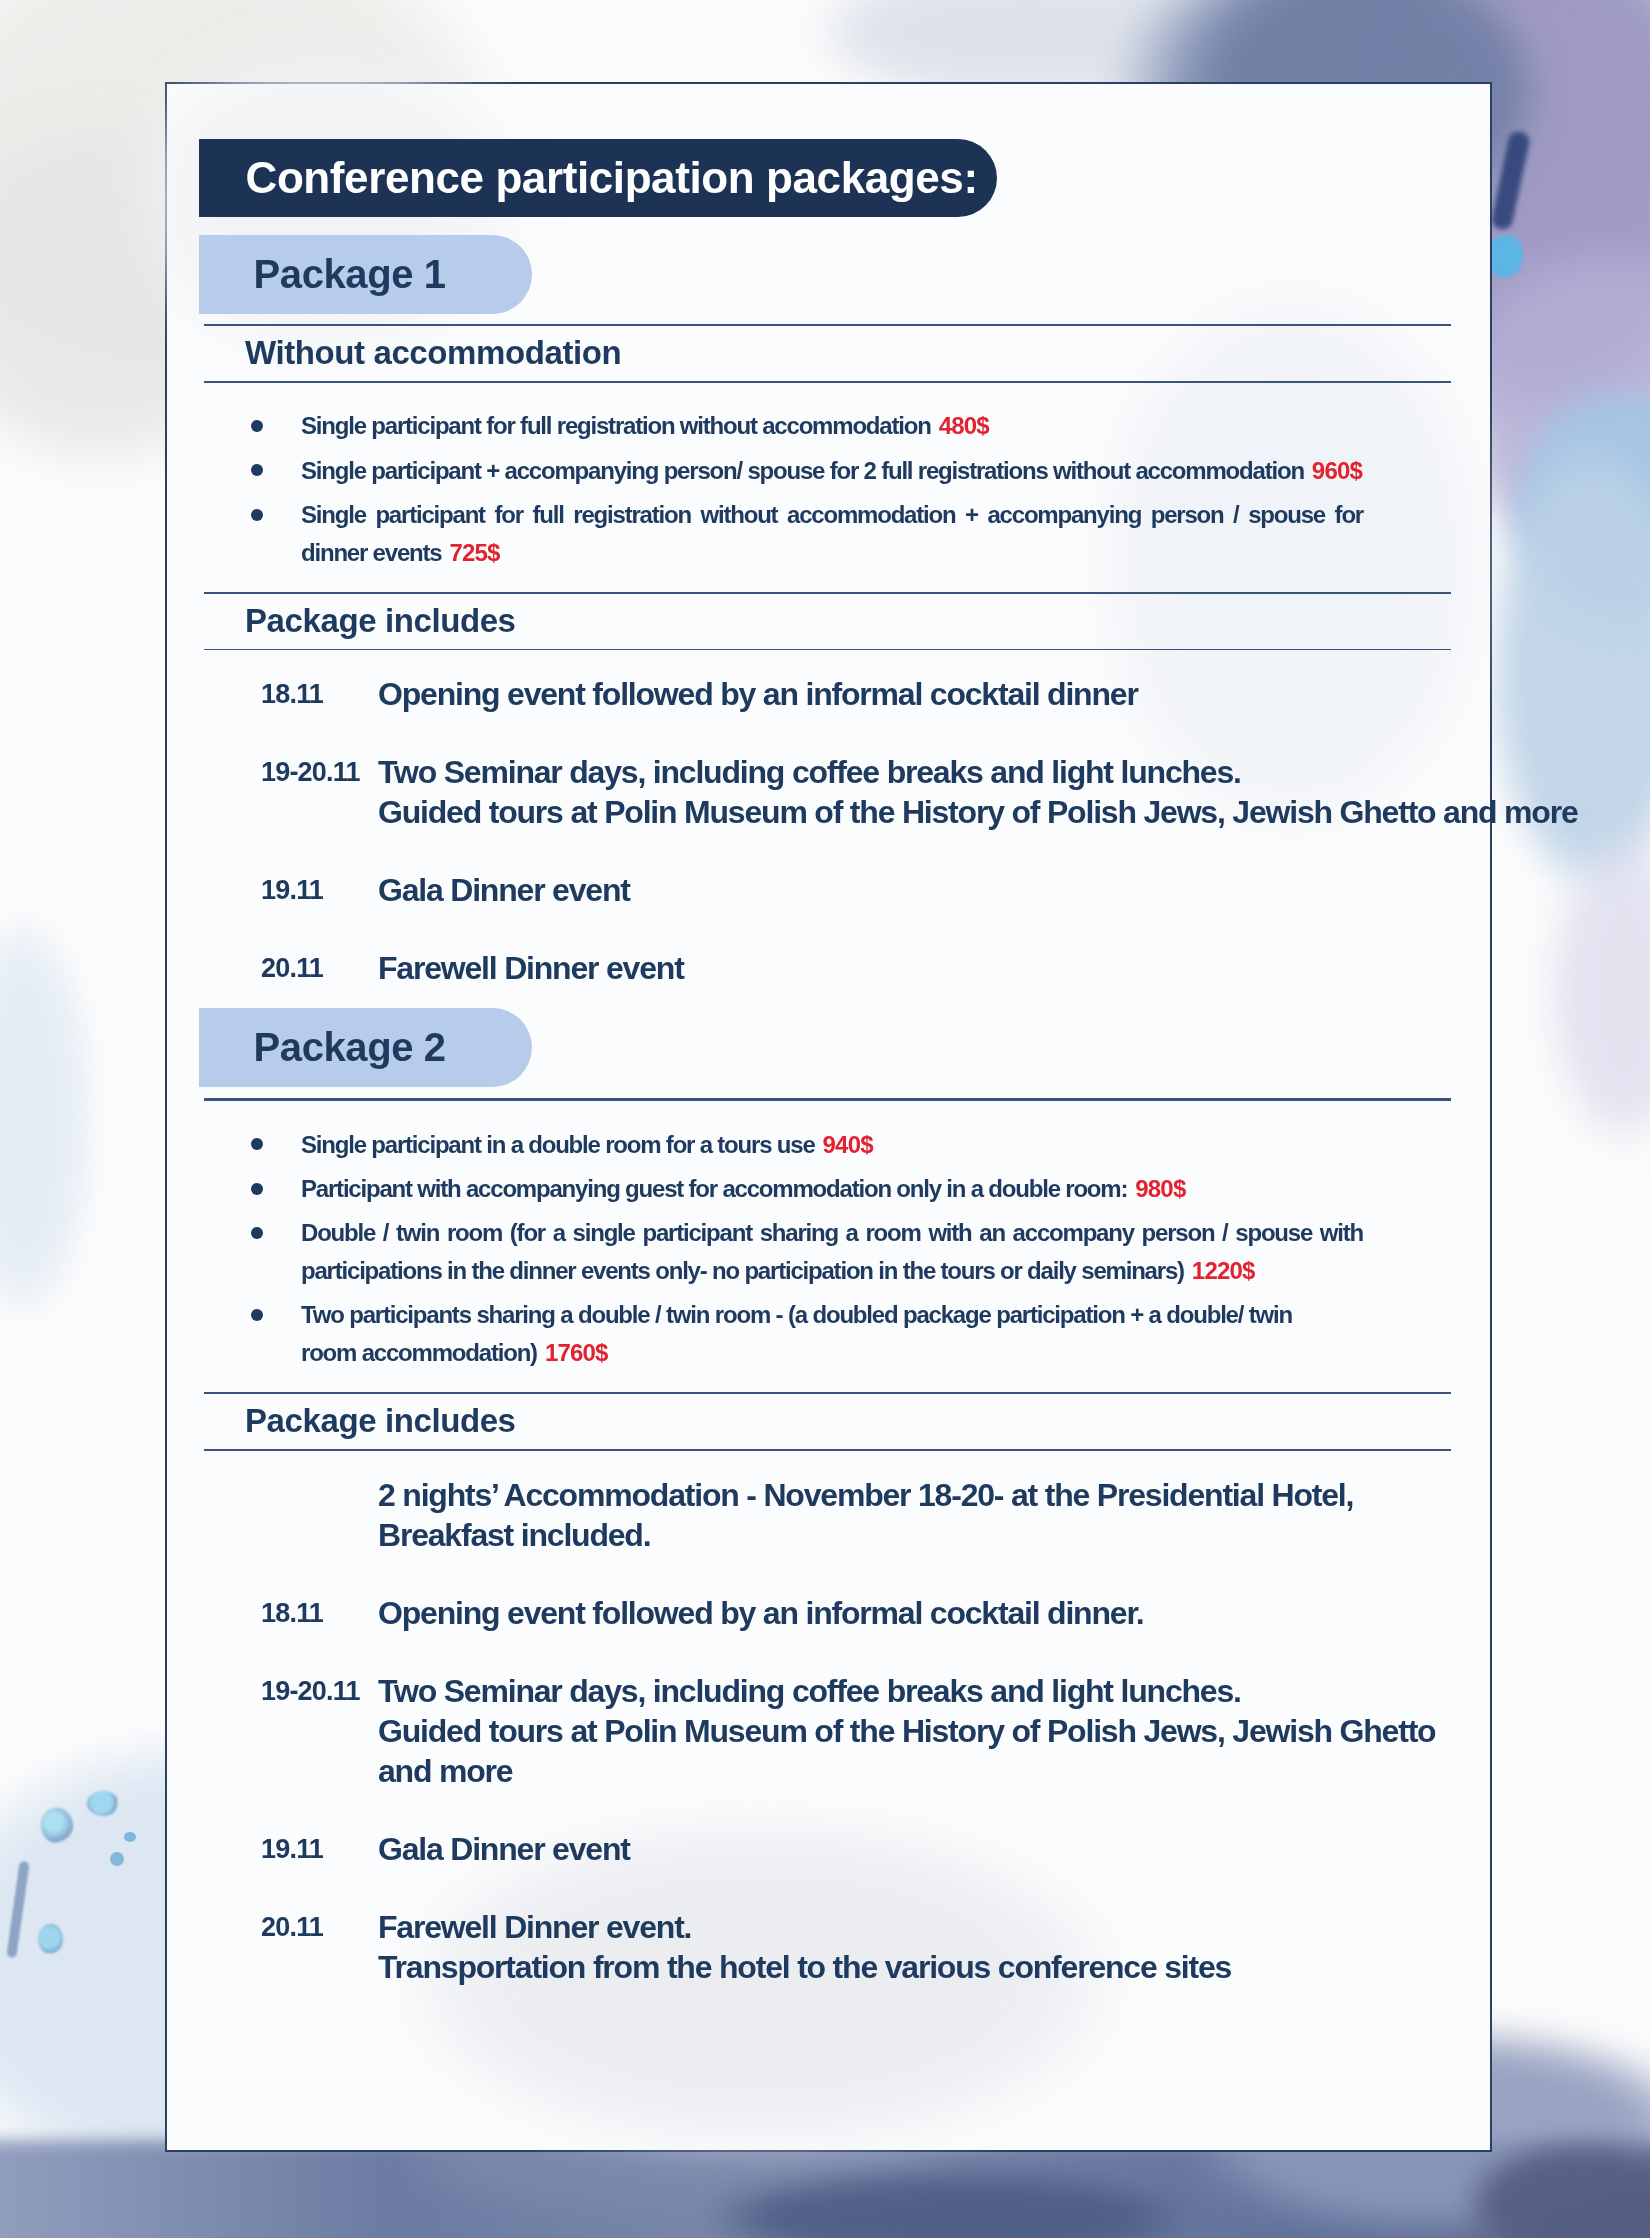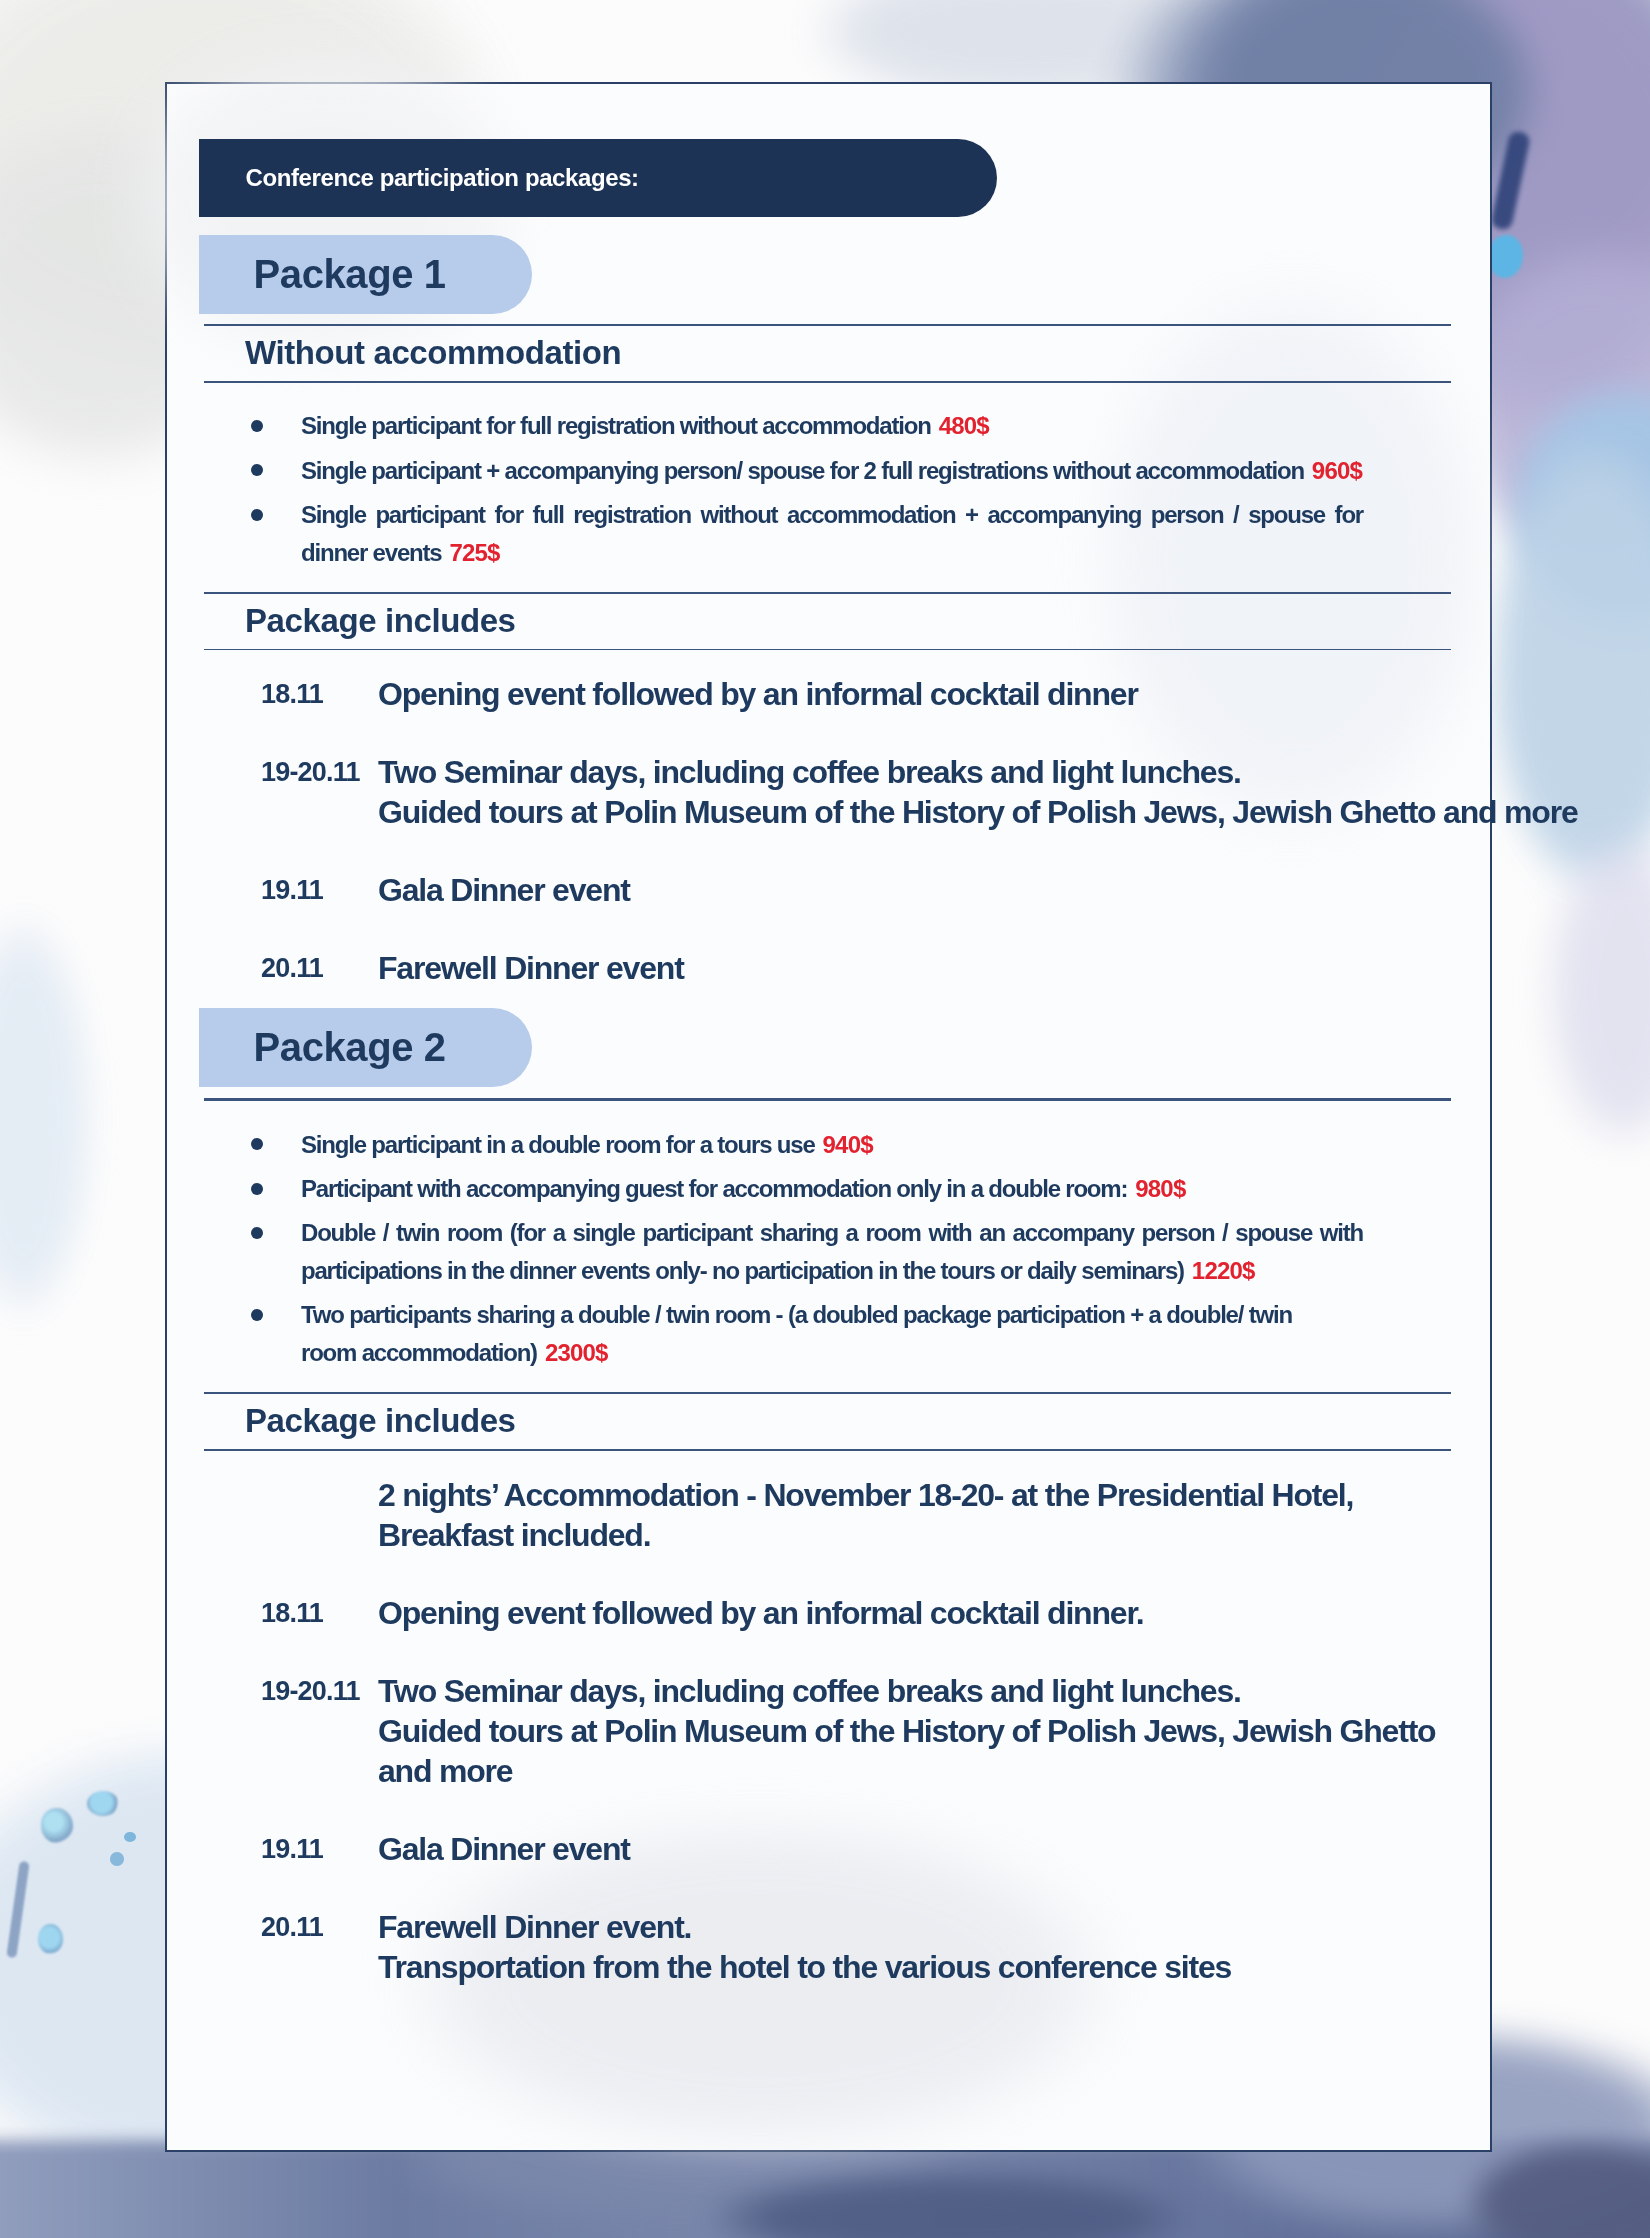--- a/index.html
+++ b/index.html
@@ -48,21 +48,21 @@
   .iw{position:absolute;pointer-events:none;z-index:0;}
   .iw1{right:0;top:198px;width:396px;height:555px;background:radial-gradient(ellipse at center,#eef1f6 0 55%,transparent 75%);filter:blur(24px);opacity:.8;}
   .iw2{left:238px;bottom:0;width:713px;height:333px;background:radial-gradient(ellipse at center,#e8eaef 0 55%,transparent 75%);filter:blur(24px);opacity:.8;}
   .iw3{left:-40px;top:-40px;width:396px;height:317px;background:radial-gradient(ellipse at center,#f1f2f4 0 55%,transparent 75%);filter:blur(24px);opacity:.8;}
   
   .banner{
     width:798px;height:78px;background:#1d3355;border-radius:0 40px 40px 0;
     margin:0 0 18px -5.5px;display:flex;align-items:center;
     padding-left:47px;box-sizing:border-box;
   }
-  .banner span{color:#ffffff;font-size:24px;letter-spacing:-0.4px;}
+  .banner span{color:#ffffff;font-size:44px;letter-spacing:-0.4px;}
   .pill{
     width:333px;height:79px;background:#b7cbea;border-radius:0 40px 40px 0;
     margin:0 0 10.3px -5.5px;display:flex;align-items:center;
     padding-left:55px;box-sizing:border-box;
   }
   .pill span{color:#1e3a5e;font-size:40px;letter-spacing:-0.4px;}
   .hr{height:1.6px;background:#3a547e;}
   .sec-h{
     font-size:33px;line-height:41px;color:#1e3a5e;
     margin:6.3px 0 8px 41px;letter-spacing:-0.4px;font-weight:700;
@@ -192,21 +192,21 @@
         <li>
           <span class="dot"></span><span class="opt-text">Single participant in a double room for a tours use</span><span class="price">940$</span>
         </li>
         <li>
           <span class="dot"></span><span class="opt-text">Participant with accompanying guest for accommodation only in a double room:</span><span class="price">980$</span>
         </li>
         <li class="w2">
           <span class="dot"></span><span class="opt-text">Double / twin room (for a single participant sharing a room with an accompany person / spouse with participations in the dinner events only- no participation in the tours or daily seminars)</span><span class="price">1220$</span>
         </li>
         <li class="w3">
-          <span class="dot"></span><span class="opt-text">Two participants sharing a double / twin room - (a doubled package participation + a double/ twin room accommodation)</span><span class="price">2300$</span>
+          <span class="dot"></span><span class="opt-text">Two participants sharing a double / twin room - (a doubled package participation + a double/ twin room accommodation)</span><span class="price">1760$</span>
         </li>
       </ul>
 
       <div class="hr"></div>
       <h2 class="sec-h">Package includes</h2>
       <div class="hr"></div>
 
       <div class="events">
         <div class="event">
           <div class="ev-date"></div>

